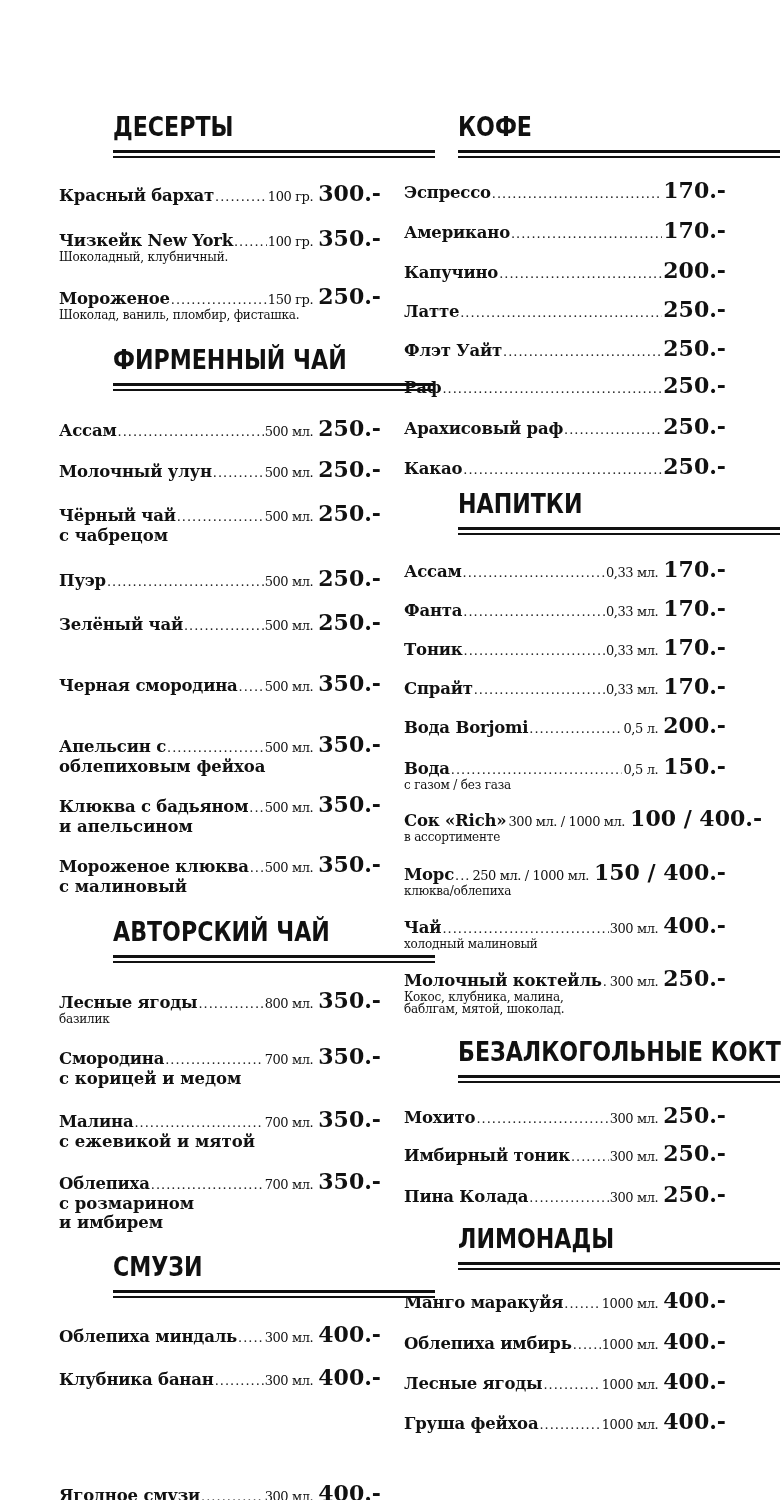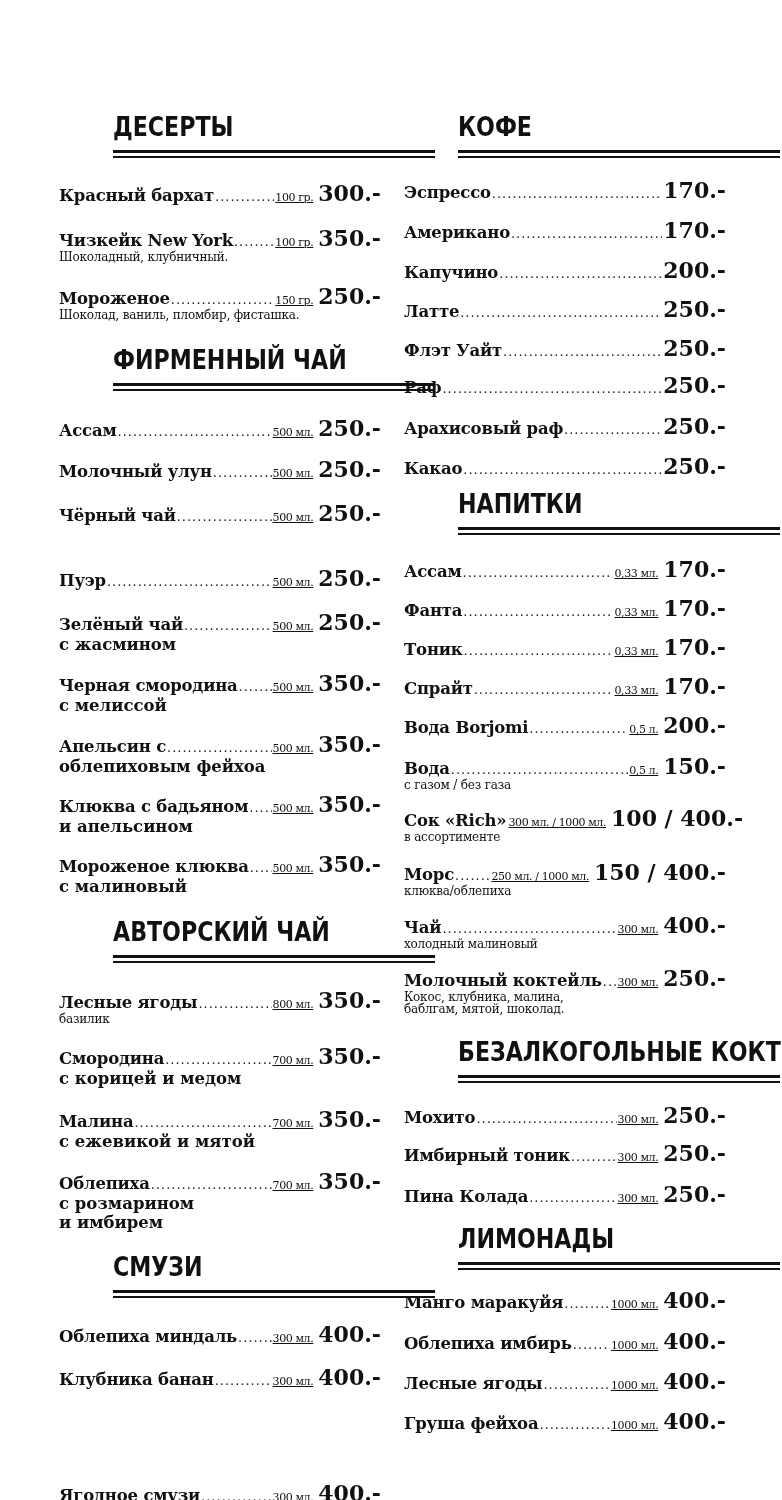--- a/index.html
+++ b/index.html
@@ -10,21 +10,21 @@
   .section { position: absolute; left: 9px; width: 322px; margin-left: 45px; }
   .sec-title { font-family: "DejaVu Sans", sans-serif; font-weight: bold; font-size: 27px; letter-spacing: 0px; line-height: 34px; transform: scaleX(0.82); transform-origin: left; text-transform: uppercase; white-space: nowrap; margin: 0; height: 34px; }
   .rule { position: relative; height: 10px; margin-top: 6px; }
   .rule::before { content: ""; position: absolute; left: 0; right: 0; top: 0; height: 3px; background: #111; }
   .rule::after { content: ""; position: absolute; left: 0; right: 0; top: 6px; height: 2px; background: #111; }
   .item { position: absolute; left: 0; width: 322px; }
   .line { display: flex; align-items: baseline; white-space: nowrap; text-align: right; }
   .name { font-weight: bold; font-size: 16.5px; letter-spacing: -0.2px; }
   .dots { flex: 1; overflow: hidden; font-size: 13px; letter-spacing: 1px; margin: 0 1px; color: #222; }
   .dots::before { content: "..............................................................................................................."; }
-  .vol { font-size: 11px; letter-spacing: -0.4px; margin-right: 5px; text-decoration: underline; }
+  .vol { font-size: 13px; letter-spacing: -0.4px; margin-right: 5px; }
   .price { font-weight: bold; font-size: 22px; }
   .sub2 { font-weight: bold; font-size: 16.5px; line-height: 19px; }
   .desc { font-size: 12px; line-height: 12px; letter-spacing: -0.2px; }
 </style>
 </head>
 <body>
 
 <div class="col left">
 
   <div class="section" style="top:110px">
@@ -78,46 +78,45 @@
         <span class="price">250.-</span>
       </div>
   </div>
   <div class="item" style="top:500px">
     <div class="line">
         <span class="name">Чёрный чай</span>
         <span class="dots"></span>
         <span class="vol">500 мл.</span>
         <span class="price">250.-</span>
       </div>
+    <div class="sub2">с чабрецом</div>
   </div>
   <div class="item" style="top:565px">
     <div class="line">
         <span class="name">Пуэр</span>
         <span class="dots"></span>
         <span class="vol">500 мл.</span>
         <span class="price">250.-</span>
       </div>
   </div>
   <div class="item" style="top:609px">
     <div class="line">
         <span class="name">Зелёный чай</span>
         <span class="dots"></span>
         <span class="vol">500 мл.</span>
         <span class="price">250.-</span>
       </div>
-    <div class="sub2">с жасмином</div>
   </div>
   <div class="item" style="top:670px">
     <div class="line">
         <span class="name">Черная смородина</span>
         <span class="dots"></span>
         <span class="vol">500 мл.</span>
         <span class="price">350.-</span>
       </div>
-    <div class="sub2">с мелиссой</div>
   </div>
   <div class="item" style="top:731px">
     <div class="line">
         <span class="name">Апельсин с</span>
         <span class="dots"></span>
         <span class="vol">500 мл.</span>
         <span class="price">350.-</span>
       </div>
     <div class="sub2">облепиховым фейхоа</div>
   </div>

